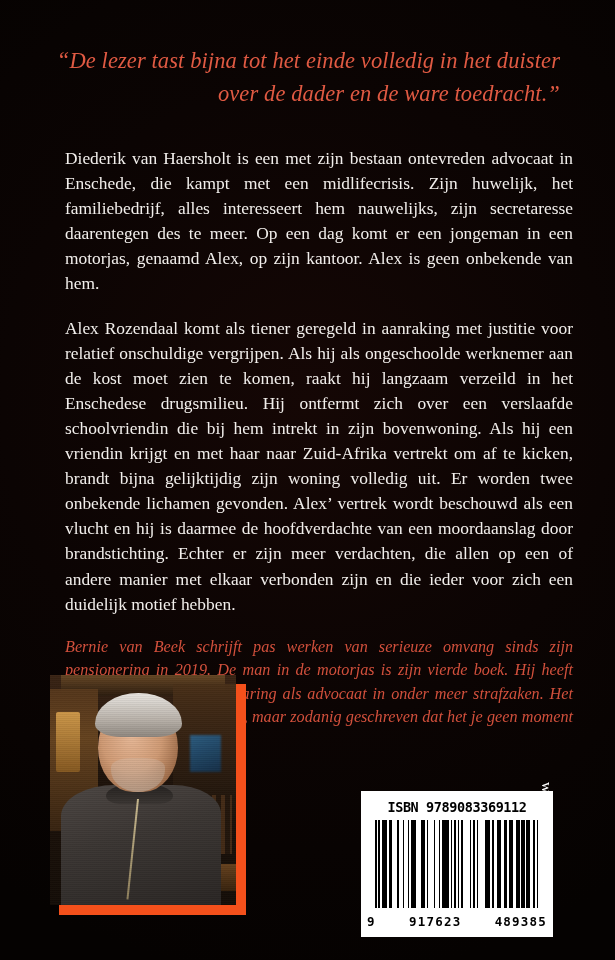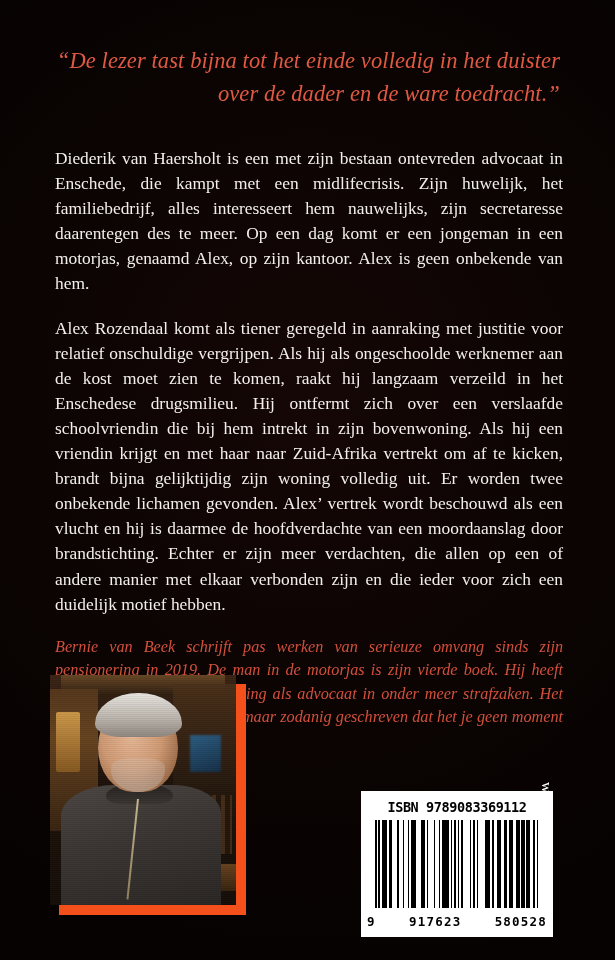--- a/index.html
+++ b/index.html
@@ -32,21 +32,21 @@
     text-align: right;
     color: #e05a43;
     font-style: italic;
     font-size: 22.5px;
     line-height: 33px;
     letter-spacing: 0.1px;
   }
 
   .body-col {
     position: absolute;
-    left: 55px;
+    left: 65px;
     top: 146px;
     width: 508px;
   }
 
   p.para {
     margin: 0 0 19px 0;
     color: #f2efec;
     font-size: 17.4px;
     line-height: 25.1px;
     text-align: justify;
@@ -325,19 +325,19 @@
         <i class="w" style="width: 1.72632px;"></i>
         <i style="width: 3.45263px;"></i>
         <i class="w" style="width: 3.45263px;"></i>
         <i style="width: 1.72632px;"></i>
         <i class="w" style="width: 1.72632px;"></i>
         <i style="width: 1.72632px;"></i>
       </div>
     <div class="ean-digits">
       <span>9</span>
       <span>917623</span>
-      <span>580528</span>
+      <span>489385</span>
     </div>
   </div>
 
   <div class="site">www.aquazz.com</div>
 
 </div>
 
 </body></html>

